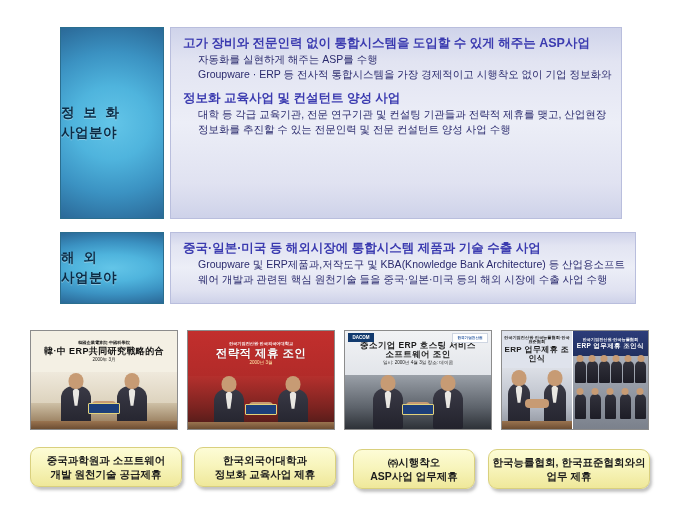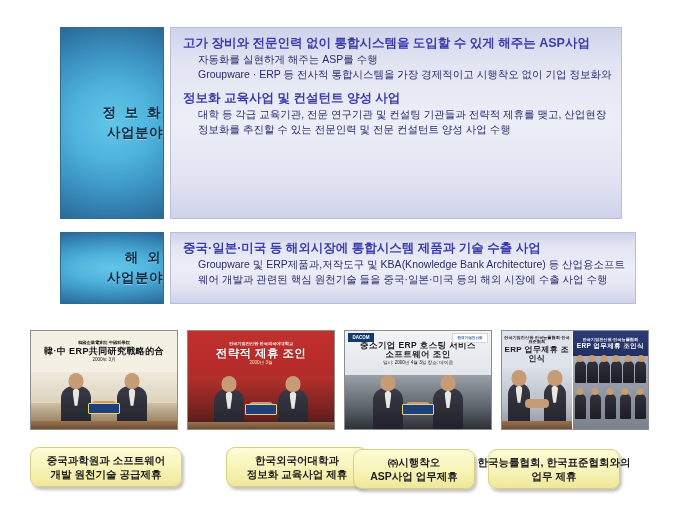--- a/index.html
+++ b/index.html
@@ -32,21 +32,21 @@
   .section-label {
     width: 104px;
     flex: 0 0 104px;
     box-sizing: border-box;
     border: 1px solid #2a6e8f;
     background:
       radial-gradient(ellipse 120% 60% at 50% 50%, #63c5e8 0%, #4fb4dd 32%, #3b92c2 62%, #2d6f9e 88%, #28628e 100%);
     color: #0b2b45;
     display: flex;
     flex-direction: column;
-    align-items: flex-end;
+    align-items: flex-start;
     justify-content: center;
     text-align: center;
     font-size: 13.5px;
     font-weight: bold;
     line-height: 1.45;
     letter-spacing: 0.5px;
     text-shadow: 0 1px 0 rgba(255,255,255,0.35);
   }
   .section-label .ln { display: block; white-space: nowrap; }
   .section-label .ln.spaced { letter-spacing: 2.5px; }
@@ -260,23 +260,23 @@
     flex-direction: column;
     align-items: center;
     justify-content: center;
     box-shadow: 2px 3px 3px rgba(120,120,120,0.45);
     padding: 2px 4px;
     white-space: nowrap;
   }
   .caption .ln { display: block; }
 
   .cap1 { left: 0px;   top: 0px; width: 152px; height: 40px; }
-  .cap2 { left: 164px; top: 0px; width: 142px; height: 40px; margin-left: 32px; }
+  .cap2 { left: 164px; top: 0px; width: 142px; height: 40px; }
   .cap3 { left: 323px; top: 2px; width: 122px; height: 40px; }
-  .cap4 { left: 458px; top: 2px; width: 132px; height: 40px; }
+  .cap4 { left: 458px; top: 2px; width: 162px; height: 40px; }
 </style>
 </head>
 <body>
 
 <div class="page">
 
   <div class="section" style="left:60px; top:27px; width:558px; height:192px;">
 
     <div class="section-label">
       <span class="ln spaced">정 보 화</span>

